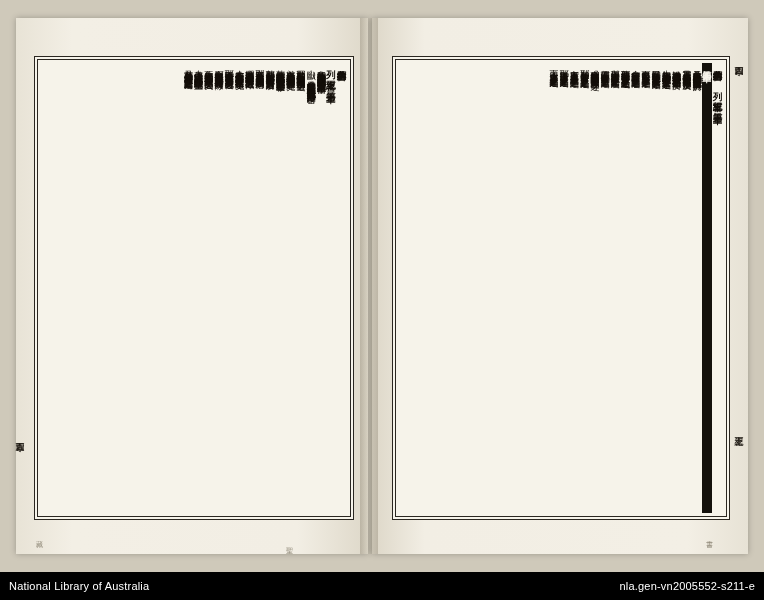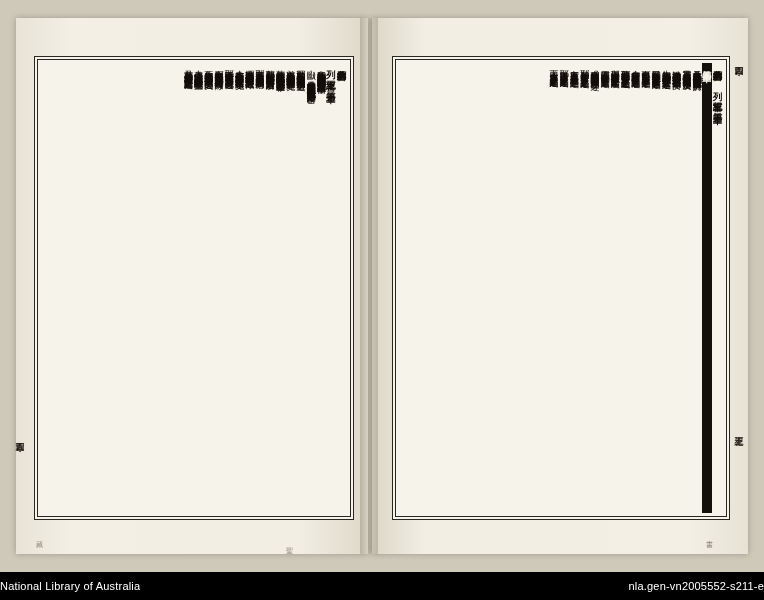--- a/index.html
+++ b/index.html
@@ -126,21 +126,21 @@
   
   #footer {
     position: absolute;
     left: 0; bottom: 0;
     width: 764px; height: 28px;
     background: #000;
     color: #fff;
     display: flex;
     align-items: center;
     justify-content: space-between;
-    padding: 0 0;
+    padding: 0 9px;
     box-sizing: border-box;
     font-size: 11px;
     font-family: "Liberation Sans", sans-serif;
   }
   #footer .left  { letter-spacing: 0.2px; }
   #footer .right { letter-spacing: 0.2px; margin-left: 8px; }
 </style>
 </head>
 <body>
 

